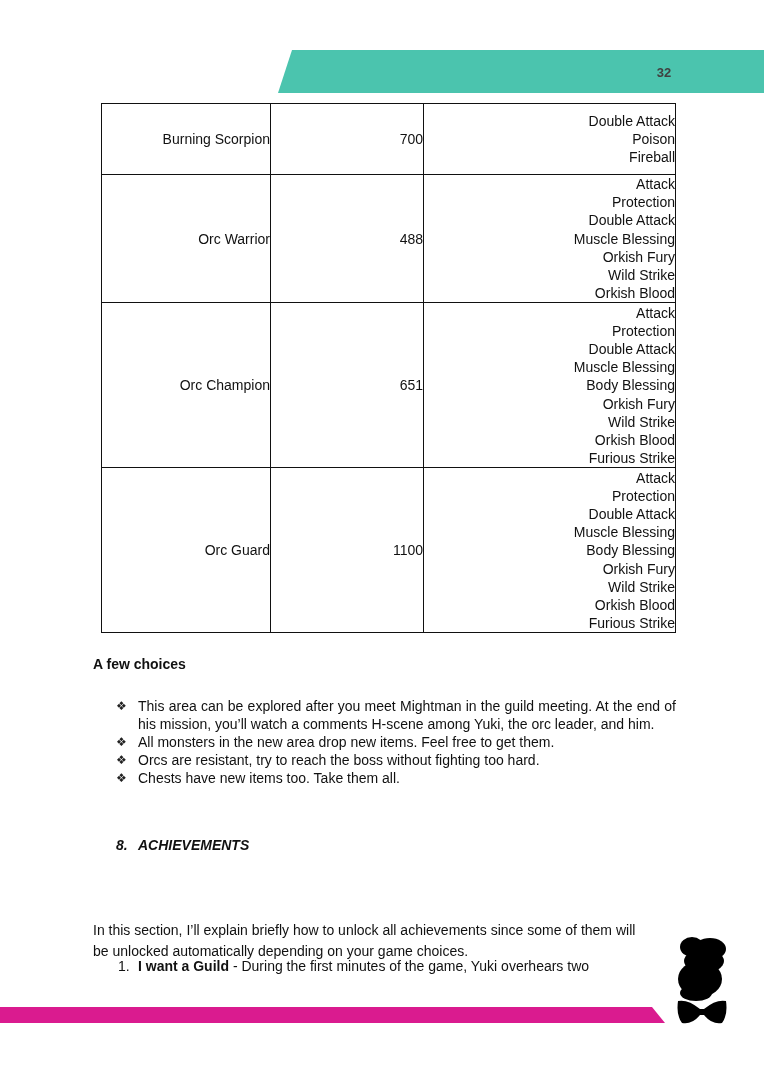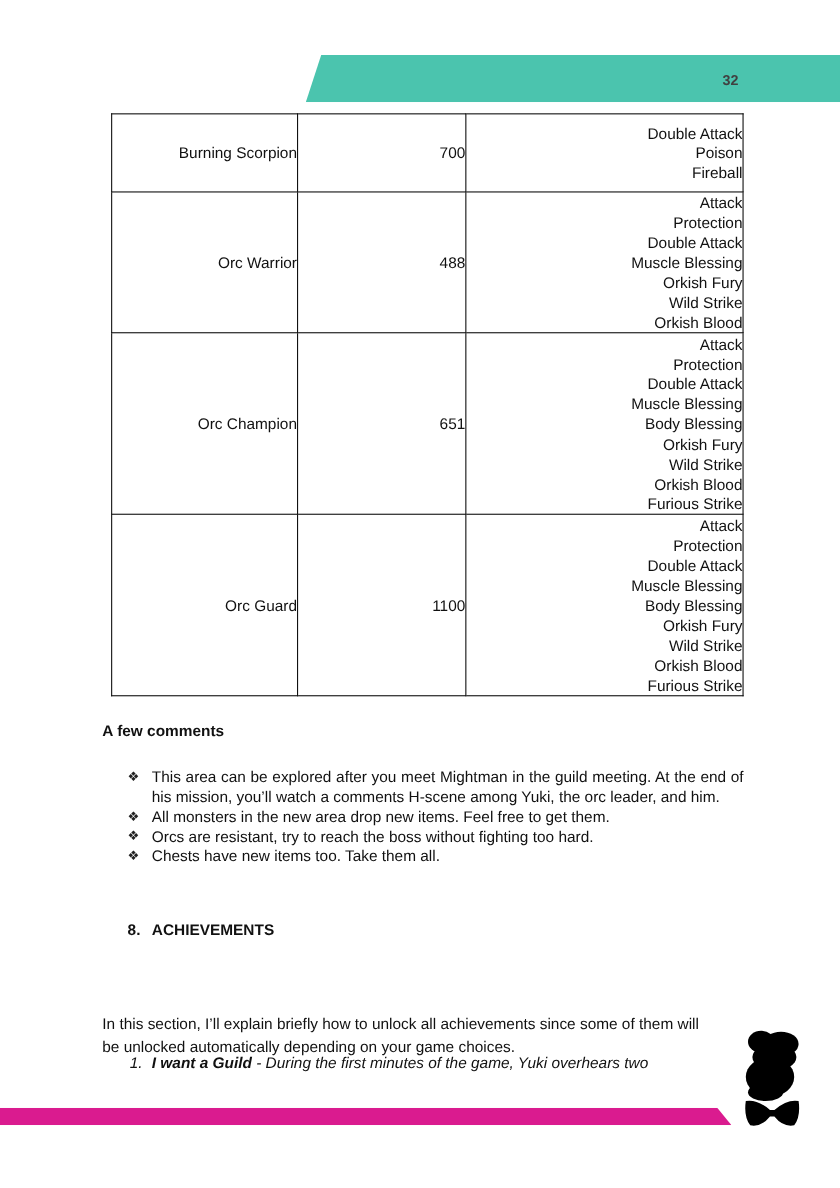--- a/index.html
+++ b/index.html
@@ -31,28 +31,28 @@
     .comments-heading {
       position: absolute; left: 93px; top: 656px; font-weight: bold; font-size: 14px;
     }
     .comments-list {
       position: absolute; left: 116px; top: 697px; width: 560px; margin: 0; padding: 0; list-style: none;
       font-size: 14px; line-height: 18px;
     }
     .comments-list li { position: relative; padding-left: 22px; text-align: justify; }
     .bullet-icon { position: absolute; left: 0; top: 0; font-size: 12px; color: #222; }
     .section-heading {
-      position: absolute; left: 116px; top: 837px; font-weight: bold; font-size: 14px;
+      position: absolute; left: 116px; top: 837px; font-weight: bold; font-size: 14px; font-style: italic;
     }
     .section-heading .num { display: inline-block; width: 22px; }
     .intro-paragraph {
       position: absolute; left: 93px; top: 920px; width: 545px; font-size: 14px; line-height: 21px;
     }
     .achievement-item {
-      position: absolute; left: 118px; top: 958px; font-size: 14px; white-space: nowrap; font-style: italic;
+      position: absolute; left: 118px; top: 958px; font-size: 14px; white-space: nowrap;
     }
     .achievement-item .num { display: inline-block; width: 20px; }
     .footer-band {
       position: absolute; left: 0; top: 1007px; width: 665px; height: 16px;
       background: #da1b8f;
       clip-path: polygon(0 0, 652px 0, 100% 100%, 0 100%);
     }
     .mascot {
       position: absolute; left: 674px; top: 935px; width: 56px; height: 92px;
     }
@@ -113,21 +113,21 @@
           <span class="skill-line">Body Blessing</span>
           <span class="skill-line">Orkish Fury</span>
           <span class="skill-line">Wild Strike</span>
           <span class="skill-line">Orkish Blood</span>
           <span class="skill-line">Furious Strike</span>
         </td>
       </tr>
     </tbody>
 </table>
 
-<div class="comments-heading">A few comments</div>
+<div class="comments-heading">A few choices</div>
 <ul class="comments-list">
   <li><span class="bullet-icon">❖</span><span>This area can be explored after you meet Mightman in the guild meeting. At the end of his mission, you’ll watch a comments H-scene among Yuki, the orc leader, and him.</span></li>
   <li><span class="bullet-icon">❖</span><span>All monsters in the new area drop new items. Feel free to get them.</span></li>
   <li><span class="bullet-icon">❖</span><span>Orcs are resistant, try to reach the boss without fighting too hard.</span></li>
   <li><span class="bullet-icon">❖</span><span>Chests have new items too. Take them all.</span></li>
 </ul>
 
 <div class="section-heading">
   <span class="num">8.</span><span>ACHIEVEMENTS</span>
 </div>

